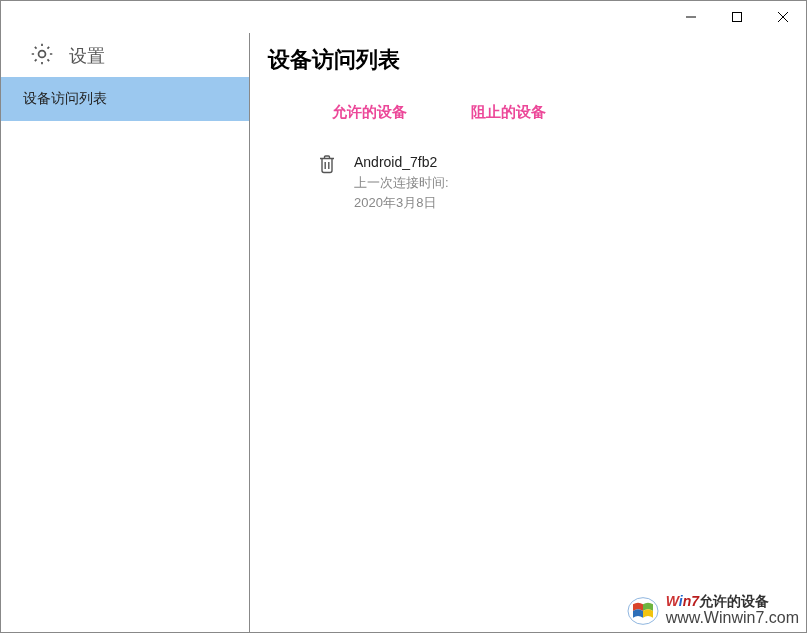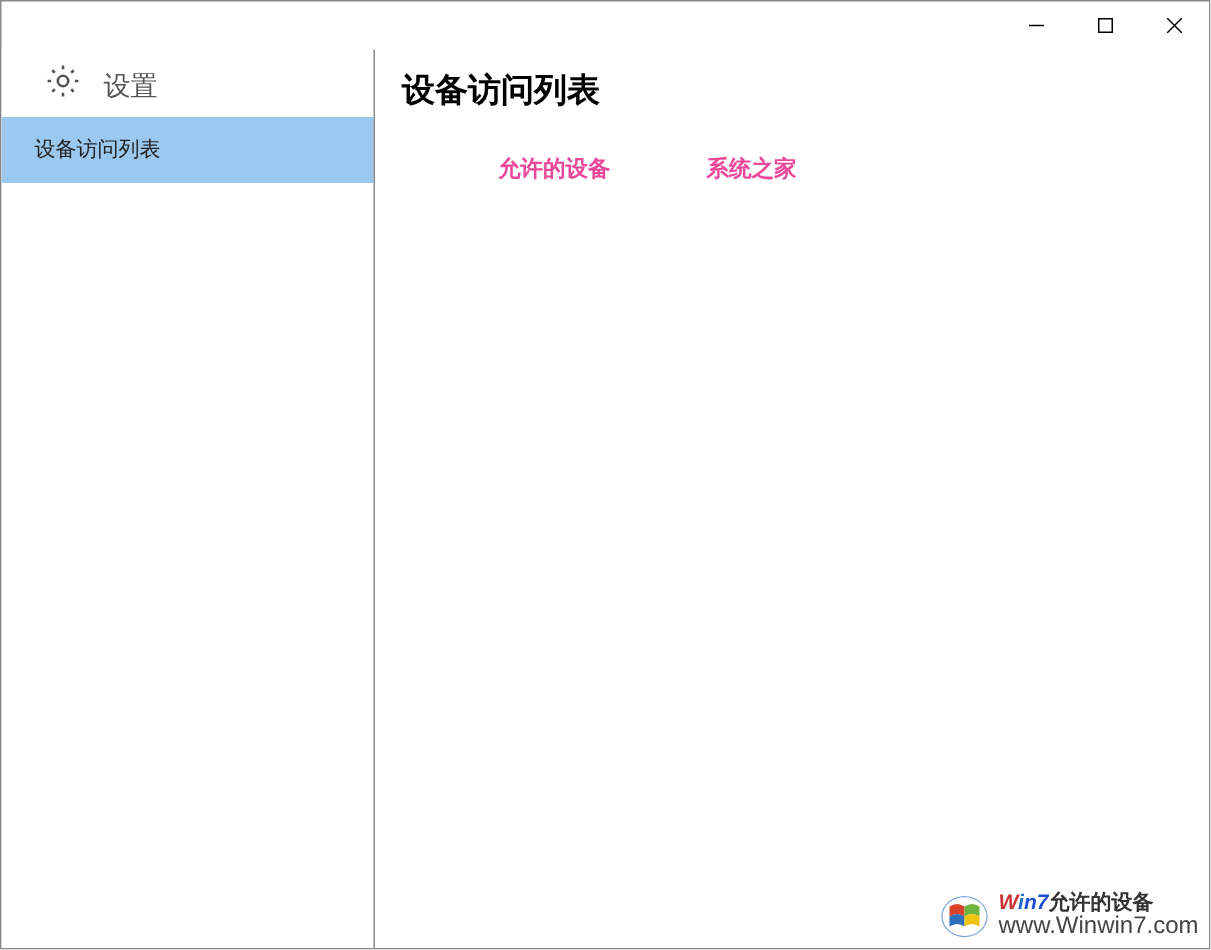--- a/index.html
+++ b/index.html
@@ -23,21 +23,21 @@
 .device-row { display: flex; align-items: flex-start; gap: 16px; padding-left: 48px; }
 .trash { width: 22px; display: flex; justify-content: center; margin-top: 2px; }
 .device-info { display: flex; flex-direction: column; line-height: 1.5; }
 .device-name { font-size: 14px; color: #222; }
 .device-sub { font-size: 13px; color: #888; }
 .watermark { position: absolute; right: 8px; bottom: 6px; display: flex; align-items: center; gap: 6px; }
 .wm-text { display: flex; flex-direction: column; line-height: 1.1; }
 .wm-line1 { font-size: 14px; font-weight: 700; color: #333; }
 .wm-line1 .w { color: #cc3333; font-style: italic; }
 .wm-line1 .i { color: #2266cc; font-style: italic; }
-.wm-line1 .n7 { color: #1d4ed8; font-style: italic; }
+.wm-line1 .n7 { color: #b91c1c; font-style: italic; }
 .wm-line2 { font-size: 16px; color: #444; }
 .flag { width: 34px; height: 30px; position: relative; }
 .flag svg { width: 100%; height: 100%; }
 </style>
 </head>
 <body>
 
 <div class="window">
   <div class="titlebar">
     <div class="title-btn">
@@ -70,21 +70,36 @@
       </div>
       <div class="side-item active">
         <span>设备访问列表</span>
       </div>
     </div>
     <div class="divider"></div>
     <div class="main">
       <div class="main-title">设备访问列表</div>
       <div class="tabs">
         <div class="tab">允许的设备</div>
-        <div class="tab">系统之家</div>
+        <div class="tab">阻止的设备</div>
+      </div>
+      <div class="device-row">
+        <div class="trash">
+          <svg width="18" height="20" viewBox="0 0 18 20" fill="none" stroke="#555" stroke-width="1.4">
+            <path d="M2 4.5h14M6.5 4.5V3a1 1 0 0 1 1-1h3a1 1 0 0 1 1 1v1.5"></path>
+            <path d="M4 4.5v12a2 2 0 0 0 2 2h6a2 2 0 0 0 2-2v-12"></path>
+            <line x1="7.2" y1="8" x2="7.2" y2="15"></line>
+            <line x1="10.8" y1="8" x2="10.8" y2="15"></line>
+          </svg>
+        </div>
+        <div class="device-info">
+          <div class="device-name">Android_7fb2</div>
+          <div class="device-sub">上一次连接时间:</div>
+          <div class="device-sub">2020年3月8日</div>
+        </div>
       </div>
     </div>
   </div>
 </div>
 
 <div class="watermark">
   <div class="flag">
     <svg viewBox="0 0 40 36">
       <ellipse cx="20" cy="18" rx="18" ry="16" fill="#fff" stroke="#7aa7d8" stroke-width="1"></ellipse>
       <path d="M8 10 Q14 6 20 10 L20 18 Q14 14 8 18 Z" fill="#d9442a"></path>

